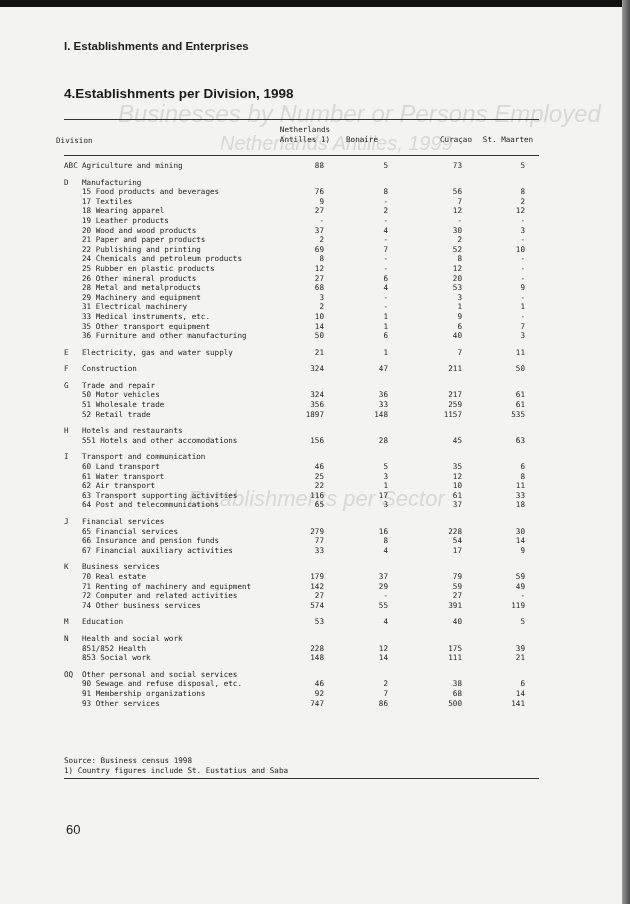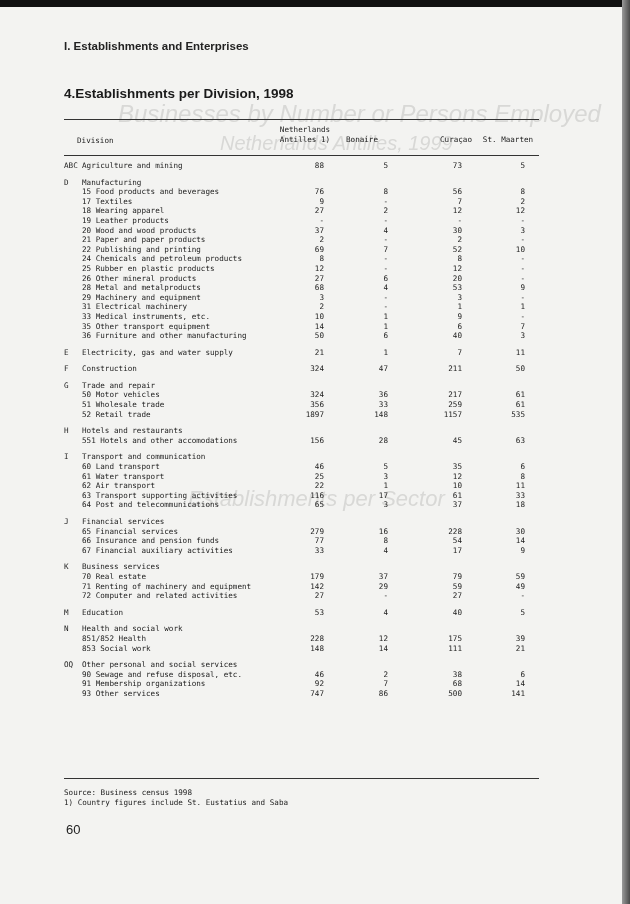--- a/index.html
+++ b/index.html
@@ -26,38 +26,38 @@
   .rows { position: absolute; left: 64px; top: 161px; width: 480px; }
   .row { position: relative; height: 9.6px; font-size: 7.6px; line-height: 9.6px; white-space: nowrap; }
   .row.gap { margin-top: 7px; }
   .code { position: absolute; left: 0; }
   .label { position: absolute; left: 18px; }
   .v { position: absolute; text-align: right; width: 40px; }
   .v.nl { left: 220px; }
   .v.bo { left: 284px; }
   .v.cu { left: 358px; }
   .v.sm { left: 421px; }
-  .footnotes { position: absolute; left: 64px; top: 788px; font-size: 7.6px; line-height: 10px; }
+  .footnotes { position: absolute; left: 64px; top: 756px; font-size: 7.6px; line-height: 10px; }
   .page-num { position: absolute; left: 66px; top: 822px; font-family: "Liberation Sans", sans-serif; font-size: 13px; color: #222; }
 </style>
 </head>
 <body>
 
 <div class="top-bar"></div>
 <div class="right-edge"></div>
 
 <div class="ghost" style="left:118px; top:100px; font-size:24px;">Businesses by Number or Persons Employed</div>
 <div class="ghost" style="left:220px; top:132px; font-size:20px;">Netherlands Antilles, 1999</div>
 <div class="ghost" style="left:188px; top:486px; font-size:22px;">Establishments per Sector</div>
 
 <div class="section-header">I. Establishments and Enterprises</div>
 <div class="table-title">4.Establishments per Division, 1998</div>
 
 <div class="rule" style="top:119px;"></div>
-<div class="hdr" style="left:77px; top:136px;">Division</div>
+<div class="hdr" style="left:56px; top:136px;">Division</div>
 <div class="hdr num" style="left:270px; top:125px; width:70px;">
   <div>Netherlands</div>
   <div>Antilles 1)</div>
 </div>
 <div class="hdr num" style="left:334px; top:135px; width:56px;">Bonaire</div>
 <div class="hdr num" style="left:408px; top:135px; width:56px;padding-left:20px;">Curaçao</div>
 <div class="hdr num" style="left:474px; top:135px; width:68px;">St. Maarten</div>
 <div class="rule" style="top:155px;"></div>
 
 <div class="rows" id="rows">
@@ -374,20 +374,28 @@
       <span class="v sm">49</span>
     </div>
     <div class="row">
       <span class="code"></span>
       <span class="label">72 Computer and related activities</span>
       <span class="v nl">27</span>
       <span class="v bo">-</span>
       <span class="v cu">27</span>
       <span class="v sm">-</span>
     </div>
+    <div class="row">
+      <span class="code"></span>
+      <span class="label">74 Other business services</span>
+      <span class="v nl">574</span>
+      <span class="v bo">55</span>
+      <span class="v cu">391</span>
+      <span class="v sm">119</span>
+    </div>
     <div class="row gap">
       <span class="code">M</span>
       <span class="label">Education</span>
       <span class="v nl">53</span>
       <span class="v bo">4</span>
       <span class="v cu">40</span>
       <span class="v sm">5</span>
     </div>
     <div class="row gap">
       <span class="code">N</span>

